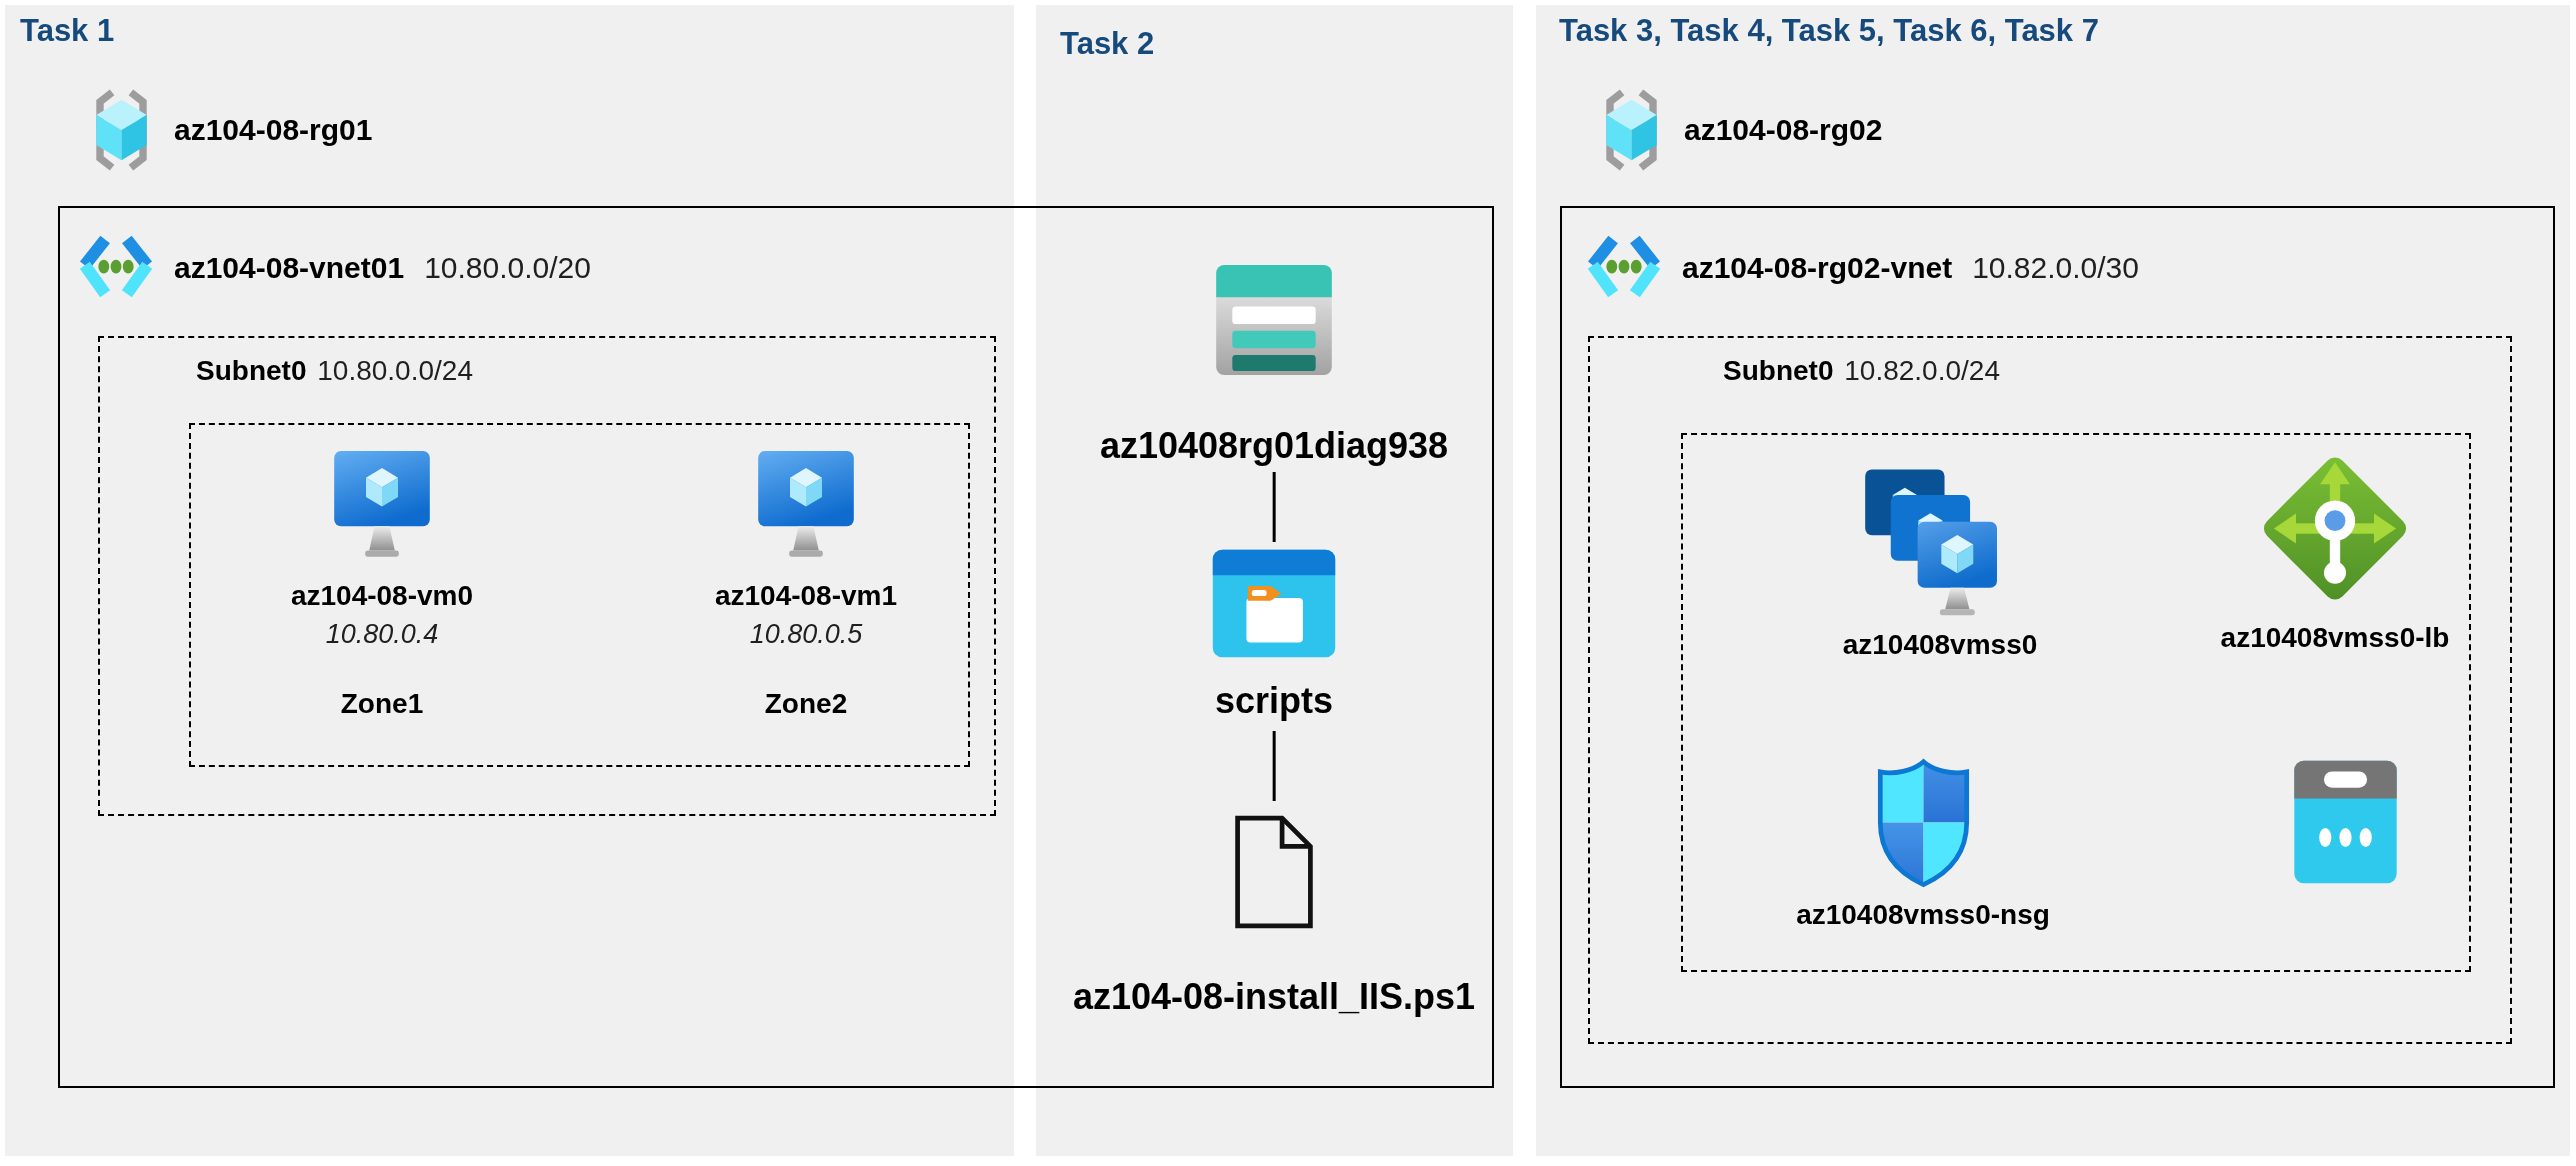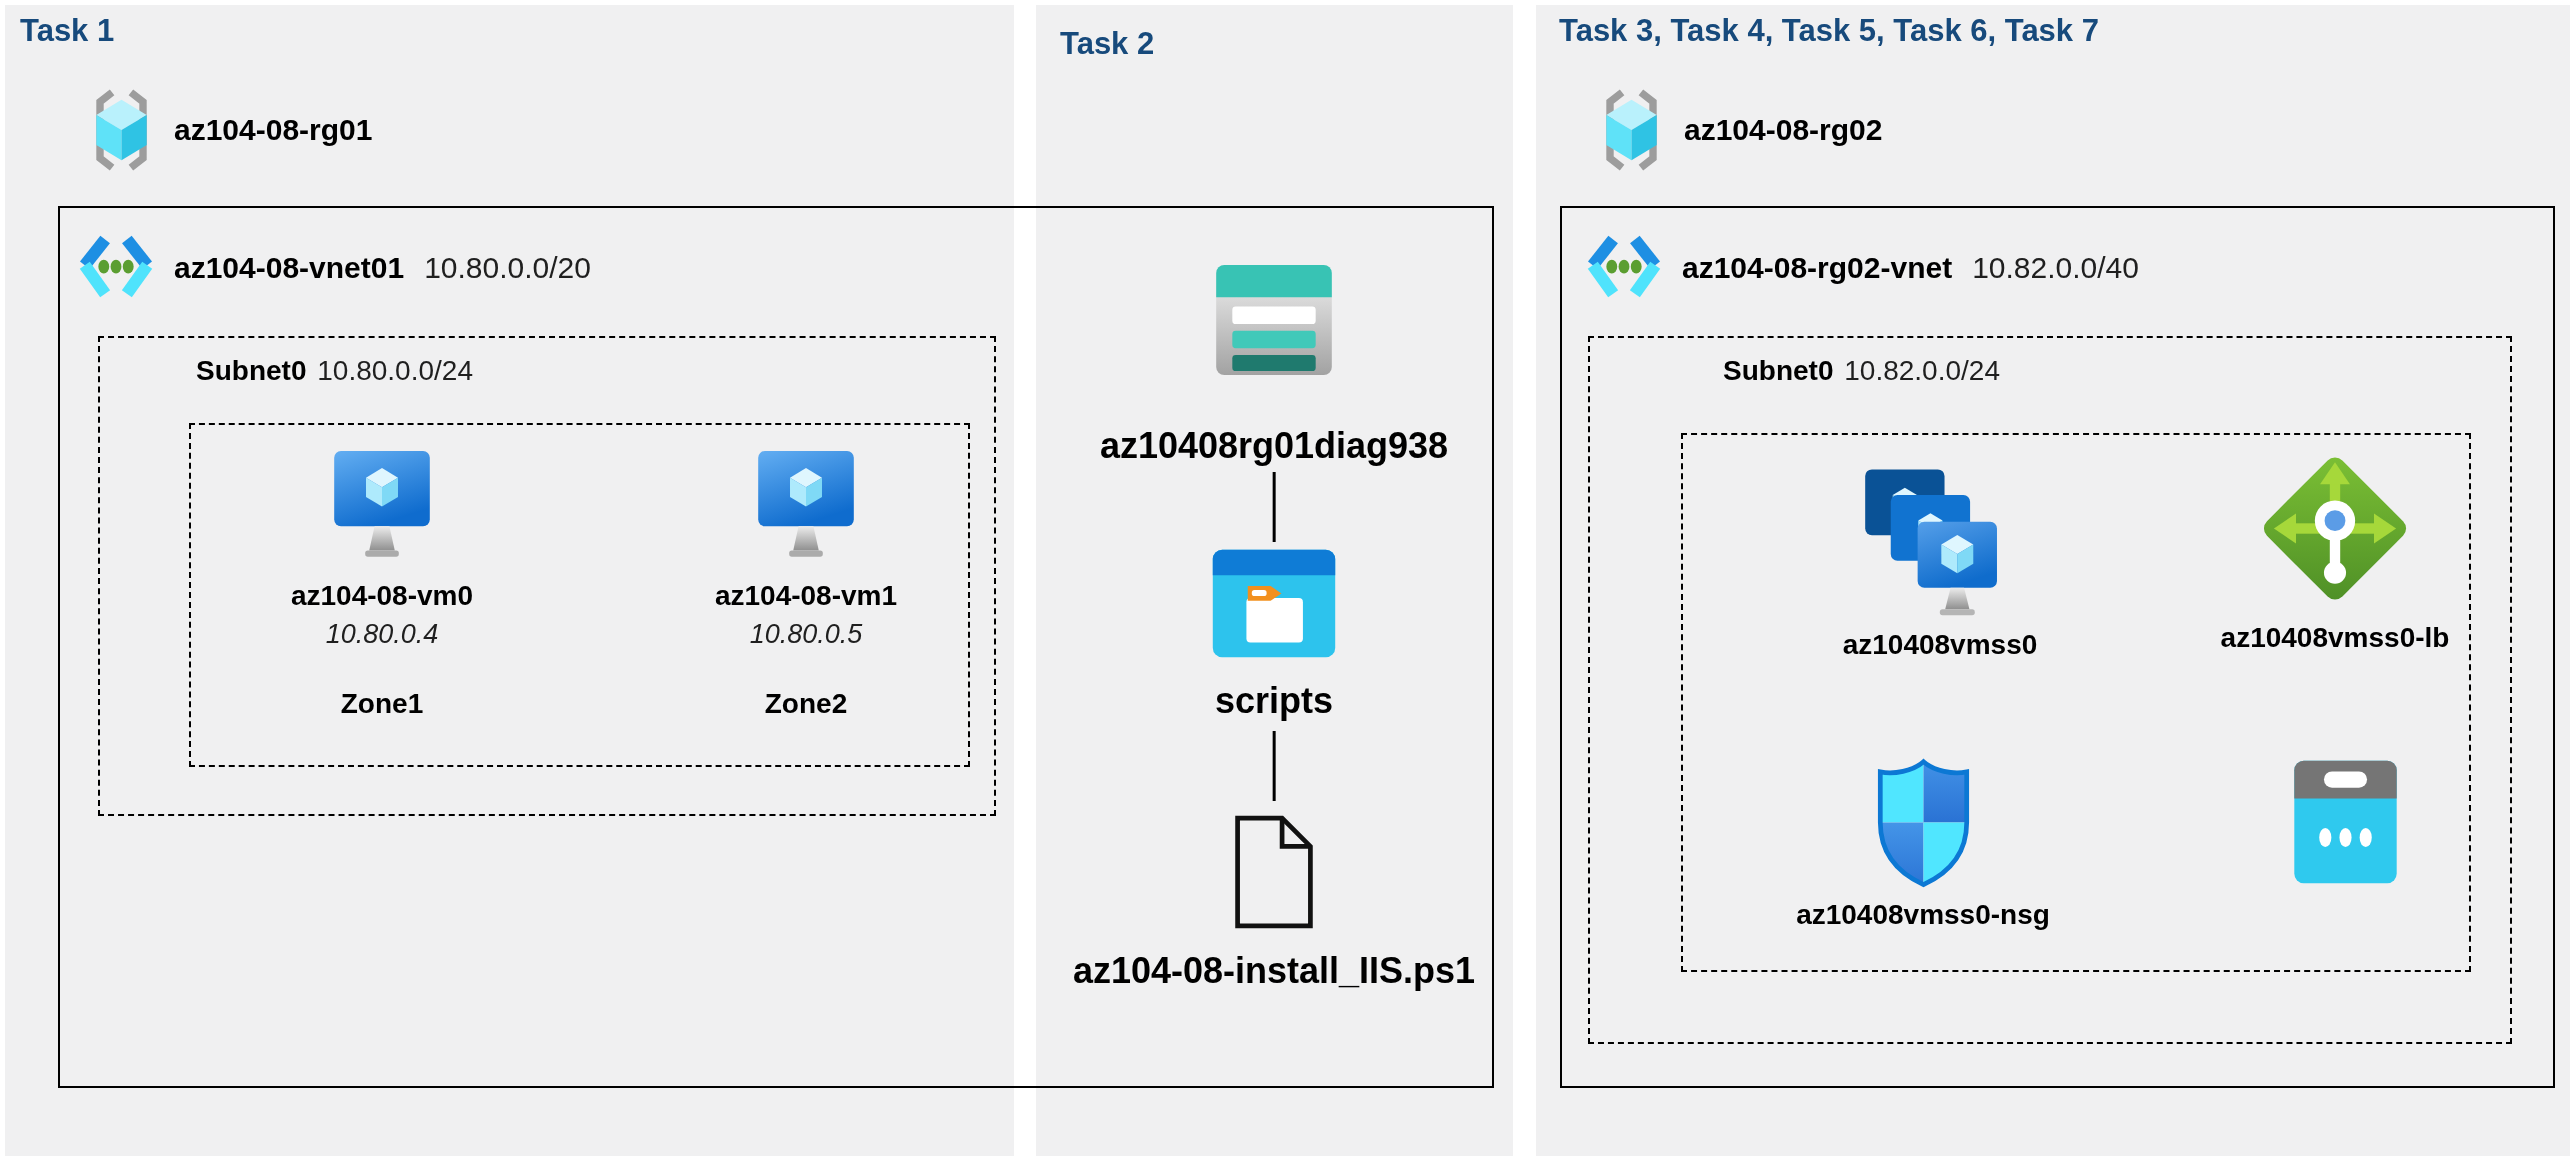--- a/index.html
+++ b/index.html
@@ -120,21 +120,21 @@
   <svg width="76" height="76" viewBox="0 0 112 112">
     <path d="M40,14 L10,52" stroke="#1e8fe3" stroke-width="18" fill="none"></path>
     <path d="M10,52 L40,94" stroke="#4fe3fc" stroke-width="18" fill="none"></path>
     <path d="M72,14 L102,52" stroke="#1e8fe3" stroke-width="18" fill="none"></path>
     <path d="M102,52 L72,94" stroke="#4fe3fc" stroke-width="18" fill="none"></path>
     <ellipse cx="38" cy="54" rx="8" ry="10" fill="#5b9e31"></ellipse>
     <ellipse cx="56" cy="54" rx="8" ry="10" fill="#5b9e31"></ellipse>
     <ellipse cx="74" cy="54" rx="8" ry="10" fill="#5b9e31"></ellipse>
   </svg>
   <span class="name">az104-08-rg02-vnet</span>
-  <span class="cidr">10.82.0.0/40</span>
+  <span class="cidr">10.82.0.0/30</span>
 </div>
 
 <div class="dashed-box" style="left:98px;top:336px;width:894px;height:476px;"></div>
 <div class="dashed-box" style="left:1588px;top:336px;width:920px;height:704px;"></div>
 
 <div class="snlabel" style="left:196px;top:355px;">
   <span class="snB">Subnet0</span>
   <span class="snR">10.80.0.0/24</span>
 </div>
 <div class="snlabel" style="left:1723px;top:355px;">
@@ -194,21 +194,21 @@
 <div class="t2label" style="left:1274px;top:680px;">scripts</div>
 
 <div class="vline" style="left:1274px;top:731px;height:70px;"></div>
 
 <div class="t2item" style="left:1274px;top:814px;">
   <svg width="89" height="116" viewBox="0 0 132 172">
     <path d="M12,6 H78 L120,48 V166 H12 Z" fill="#f0f0f1" stroke="#111111" stroke-width="7"></path>
     <path d="M78,6 V48 H120" fill="none" stroke="#111111" stroke-width="7"></path>
   </svg>
 </div>
-<div class="t2label" style="left:1274px;top:950px;">az104-08-install_IIS.ps1</div>
+<div class="t2label" style="left:1274px;top:976px;">az104-08-install_IIS.ps1</div>
 
 <div class="group" style="left:1940px;top:464px;width:431px;">
   <svg width="162" height="156" viewBox="0 0 240 232" style="margin:0 auto">
     <rect x="8" y="8" width="118" height="98" rx="10" fill="#0a5296"></rect>
     <use href="#cube" transform="translate(67,57) scale(0.72)"></use>
     <rect x="46" y="46" width="118" height="98" rx="10" fill="#1173d0"></rect>
     <use href="#cube" transform="translate(105,95) scale(0.72)"></use>
     <rect x="86" y="86" width="118" height="98" rx="10" fill="url(#vmssF)"></rect>
     <use href="#cube" transform="translate(145,134) scale(0.95)"></use>
     <polygon points="135,184 155,184 163,216 127,216" fill="url(#standG)"></polygon>

